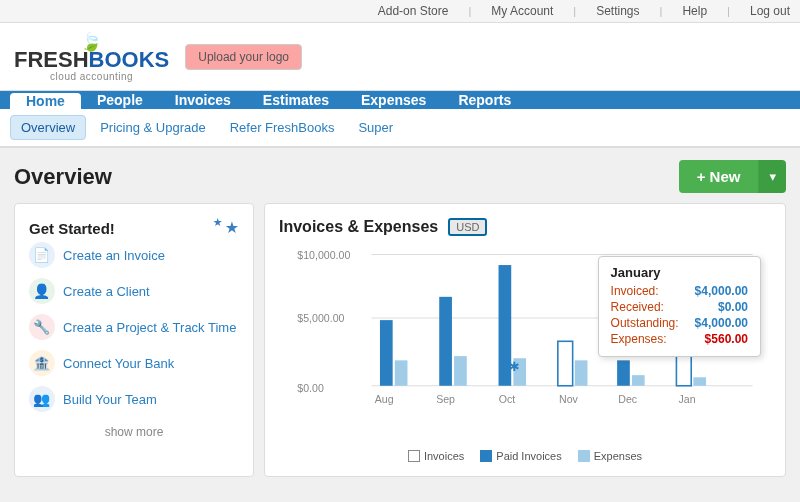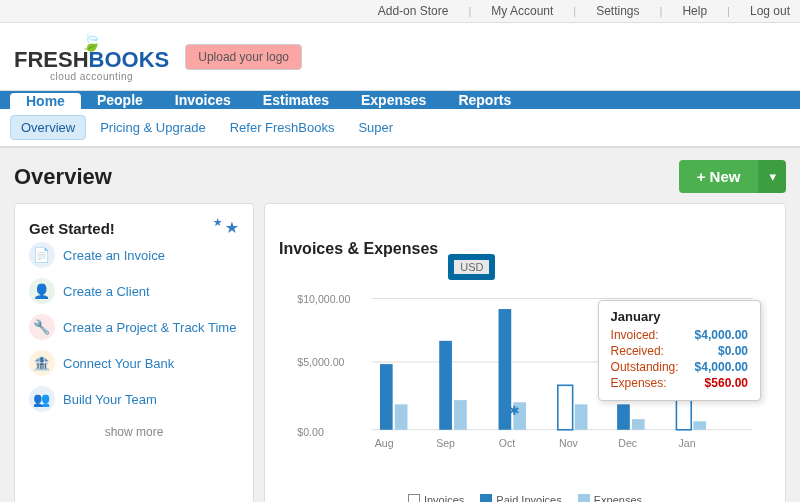--- a/index.html
+++ b/index.html
@@ -243,26 +243,25 @@
       gap: 10px;
       margin-bottom: 10px;
     }
     .chart-title {
       font-size: 16px;
       font-weight: bold;
       color: #222;
     }
     .usd-badge {
       background: #e8e8e8;
-      border: 6px solid #0369a1;
+      border: 2px solid #0369a1;
       border-radius: 3px;
       padding: 1px 6px;
       font-size: 11px;
       color: #666;
-      margin-top: 36px;
     }
 
     .chart-area {
       position: relative;
       height: 200px;
     }
     .chart-svg {
       width: 100%;
       height: 180px;
     }

